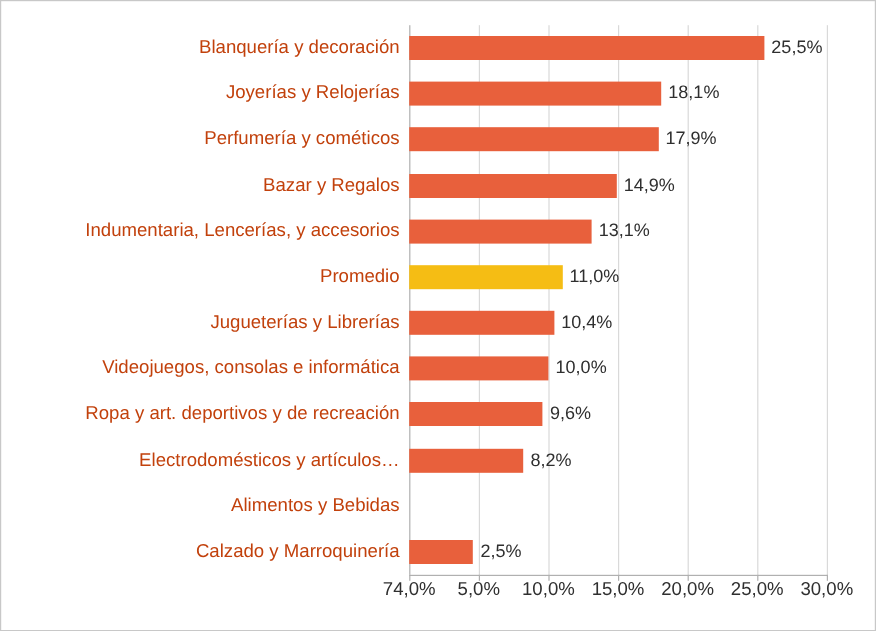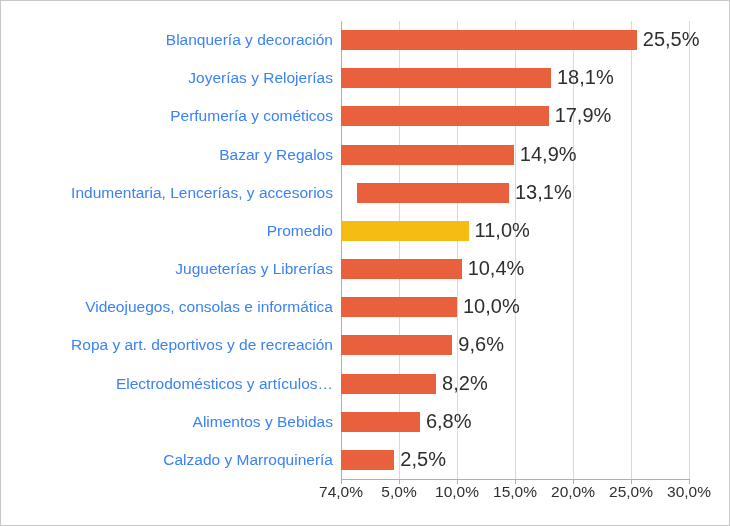--- a/index.html
+++ b/index.html
@@ -71,33 +71,33 @@
     top: 9px;
     height: 20px;
     background: #e8603c;
   }
   .bar.highlight {
     background: #f5bd14;
   }
   .bar-label {
     position: absolute;
     top: 8px;
-    font-size: 20px;
+    font-size: 15px;
     color: #2f2f2f;
     white-space: nowrap;
     line-height: 21px;
   }
   .cat-label {
     position: absolute;
     right: 0;
     top: 8px;
     width: 330px;
     text-align: right;
     font-size: 15.5px;
-    color: #3b82f6;
+    color: #c2410c;
     white-space: nowrap;
     line-height: 21px;
   }
   .cat-labels {
     position: absolute;
     left: 0px;
     top: 20px;
     width: 332px;
     height: 458px;
   }
@@ -194,21 +194,21 @@
           <div class="bar-label" style="left: 215.96px;">18,1%</div>
         </div>
         <div class="row" style="top: 76.3333px;">
           <div class="bar" style="width: 207.64px;"></div>
           <div class="bar-label" style="left: 213.64px;">17,9%</div>
         </div>
         <div class="row" style="top: 114.5px; padding-left: 44px;">
           <div class="bar" style="width: 172.84px;"></div>
           <div class="bar-label" style="left: 178.84px;">14,9%</div>
         </div>
-        <div class="row" style="top: 152.667px; margin-left: 16px;">
+        <div class="row" style="top: 152.667px;">
           <div class="bar" style="width: 151.96px;"></div>
           <div class="bar-label" style="left: 157.96px;">13,1%</div>
         </div>
         <div class="row" style="top: 190.833px;">
           <div class="bar highlight" style="width: 127.6px;"></div>
           <div class="bar-label" style="left: 133.6px;">11,0%</div>
         </div>
         <div class="row" style="top: 229px;">
           <div class="bar" style="width: 120.64px;"></div>
           <div class="bar-label" style="left: 126.64px;">10,4%</div>
@@ -217,24 +217,20 @@
           <div class="bar" style="width: 116px;"></div>
           <div class="bar-label" style="left: 122px;">10,0%</div>
         </div>
         <div class="row" style="top: 305.333px;">
           <div class="bar" style="width: 111.36px;"></div>
           <div class="bar-label" style="left: 117.36px;">9,6%</div>
         </div>
         <div class="row" style="top: 343.5px;">
           <div class="bar" style="width: 95.12px;"></div>
           <div class="bar-label" style="left: 101.12px;">8,2%</div>
-        </div>
-        <div class="row" style="top: 381.667px;">
-          <div class="bar" style="width: 78.88px;"></div>
-          <div class="bar-label" style="left: 84.88px;">6,8%</div>
         </div>
         <div class="row" style="top: 419.833px;">
           <div class="bar" style="width: 53.36px;"></div>
           <div class="bar-label" style="left: 59.36px;">2,5%</div>
         </div>
       </div>
   </div>
 
   <div class="axis-bottom"></div>
   <div class="xticks">

